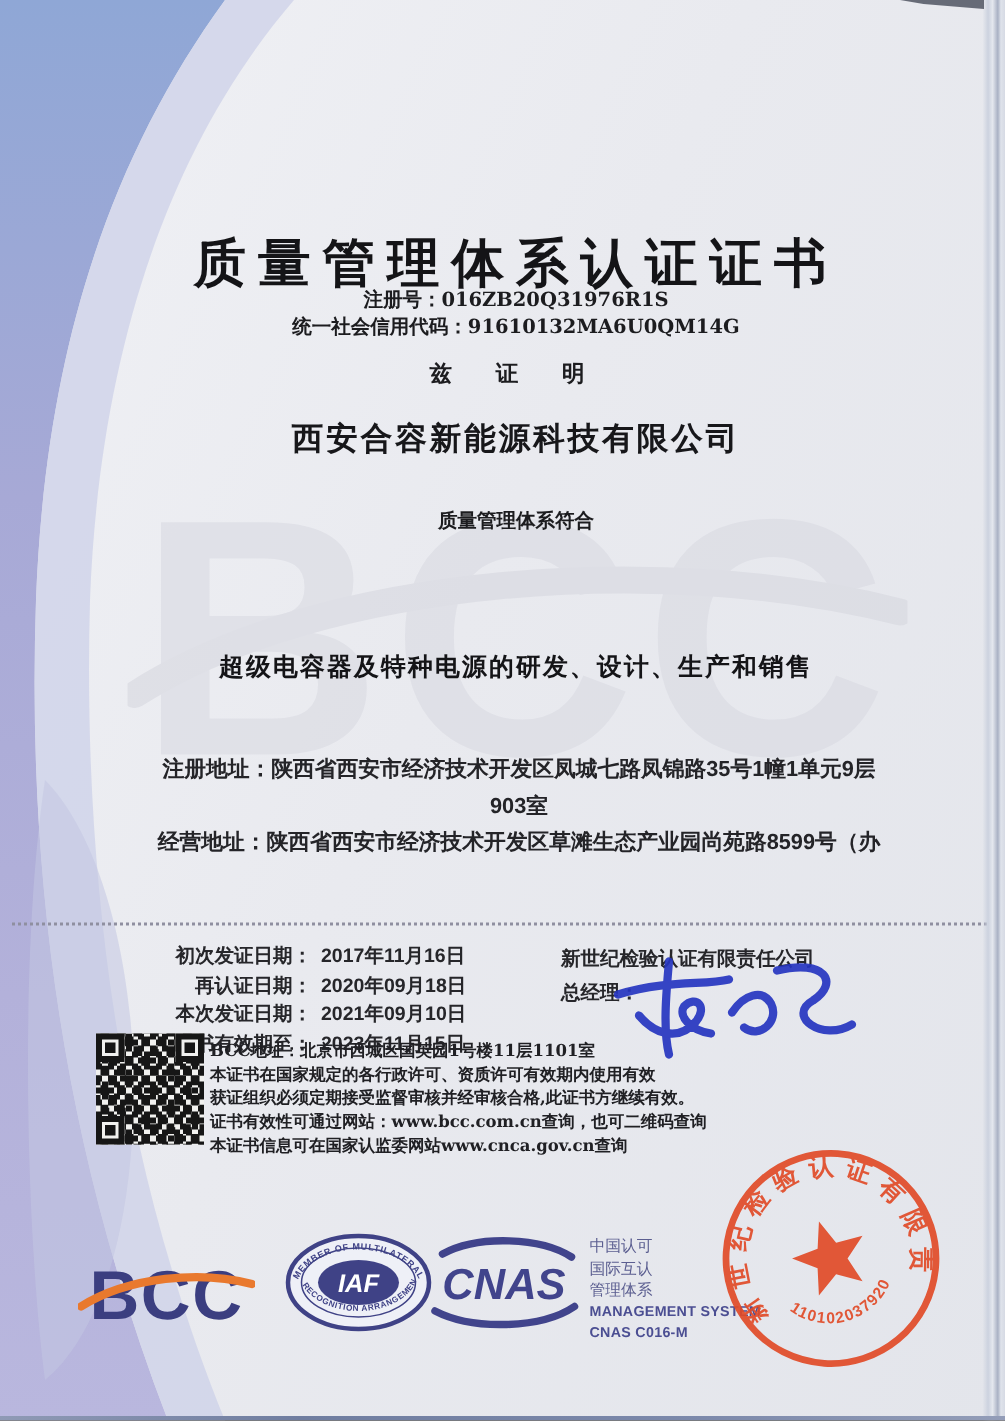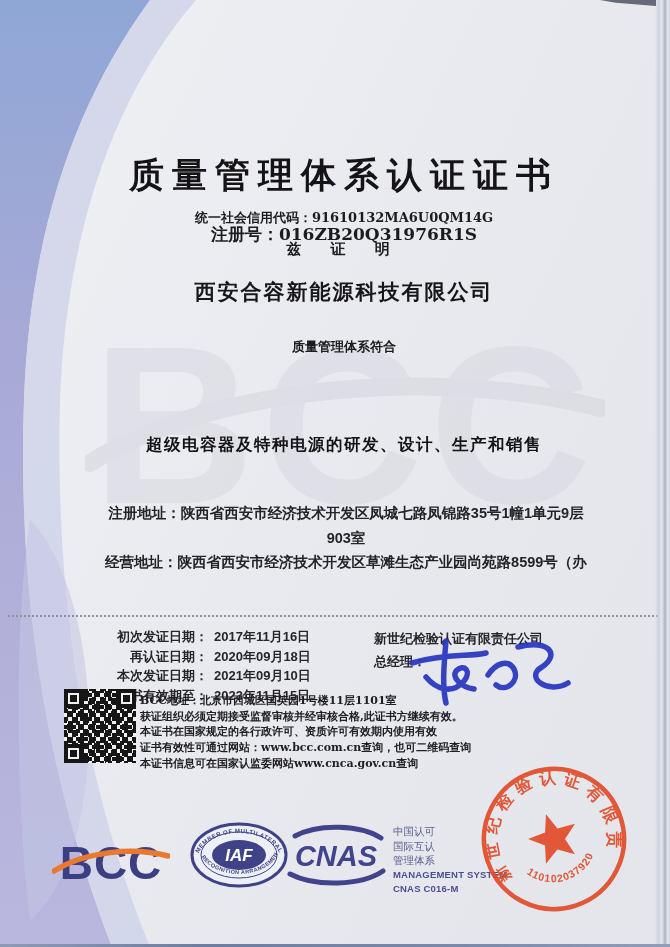--- a/index.html
+++ b/index.html
@@ -13,21 +13,21 @@
   .watermark{position:absolute;top:298px;left:85px;width:520px;height:245px;z-index:1;opacity:.55;}
   .right-edge{position:absolute;top:0;right:0;bottom:0;width:15px;z-index:4;
     background:linear-gradient(90deg,rgba(0,0,0,0) 0,#ccd2df 25%,#e4e7ee 45%,#a9b1c4 68%,#dfe3eb 82%,#d6dae4 100%);}
   .bottom-edge{position:absolute;left:0;right:0;bottom:0;height:3px;z-index:5;
     background:linear-gradient(90deg,#8f9ab5,#6f7da0 30%,#7c89ab 70%,#939db8);}
   .corner-sliver{position:absolute;top:0;right:14px;width:56px;height:6px;z-index:5;background:#464b59;
     clip-path:polygon(0 0,100% 0,100% 100%,28% 45%);opacity:.8;}
   
   .center{left:30px;right:12px;text-align:center;z-index:2;}
   .title{top:122px;font-family:"DejaVu Serif",serif;font-size:35px;letter-spacing:8px;font-weight:600;color:#141417;margin-top:30px;}
-  .regline1{top:191px;font-family:"DejaVu Serif",serif;font-size:17px;font-weight:700;margin-top:32px;}
+  .regline1{top:191px;font-family:"DejaVu Serif",serif;font-size:13px;font-weight:700;}
   .regline2{top:209px;font-family:"DejaVu Serif",serif;font-size:13px;font-weight:700;}
   .certify{top:240px;font-family:"DejaVu Serif",serif;font-size:15px;letter-spacing:12px;font-weight:700;}
   .company{top:278px;font-family:Liberation Serif, serif;font-size:21px;letter-spacing:2px;font-weight:600;color:#17171a;}
   .std1{top:338px;font-family:"DejaVu Serif",serif;font-size:13px;font-weight:600;}
   .std2{top:357px;font-family:"DejaVu Serif",serif;font-size:13.5px;font-weight:600;white-space:pre;}
   .scope{top:434px;font-family:"DejaVu Serif",serif;font-size:16.5px;letter-spacing:1.5px;font-weight:600;color:#141417;}
   .addr{top:501px;left:50px;right:28px;text-align:center;z-index:2;font-size:14.5px;font-weight:700;
     color:#242428;line-height:24.5px;}
   .dotline{top:615px;left:8px;right:8px;border-top:2px dotted #8f8fa0;z-index:2;}
   .dates{top:627px;left:104px;z-index:2;display:grid;grid-template-columns:104px auto;column-gap:6px;
@@ -133,22 +133,22 @@
   </svg>
 
   <div class="abs qr">
     <div class="finder f-tl"></div>
     <div class="finder f-tr"></div>
     <div class="finder f-bl"></div>
   </div>
 
   <div class="abs fineprint">
     <div>BCC地址：北京市西城区国英园1号楼11层1101室</div>
+    <div>本证书在国家规定的各行政许可、资质许可有效期内使用有效</div>
     <div>获证组织必须定期接受监督审核并经审核合格,此证书方继续有效。</div>
-    <div>本证书在国家规定的各行政许可、资质许可有效期内使用有效</div>
     <div>证书有效性可通过网站：www.bcc.com.cn查询，也可二维码查询</div>
     <div>本证书信息可在国家认监委网站www.cnca.gov.cn查询</div>
   </div>
 
   <svg class="abs bcc-logo" viewBox="0 0 118 62" width="118" height="62">
     <text x="59" y="50" text-anchor="middle" font-family="Liberation Sans, sans-serif" font-weight="900" font-size="46" letter-spacing="1" fill="#3b3e80">BCC</text>
     <path d="M2,42 C34,22 82,18 116,27" stroke="#e9792e" stroke-width="5.5" fill="none" stroke-linecap="round"></path>
   </svg>
 
   <svg class="abs iaf-logo" viewBox="0 0 100 68" width="100" height="68">

